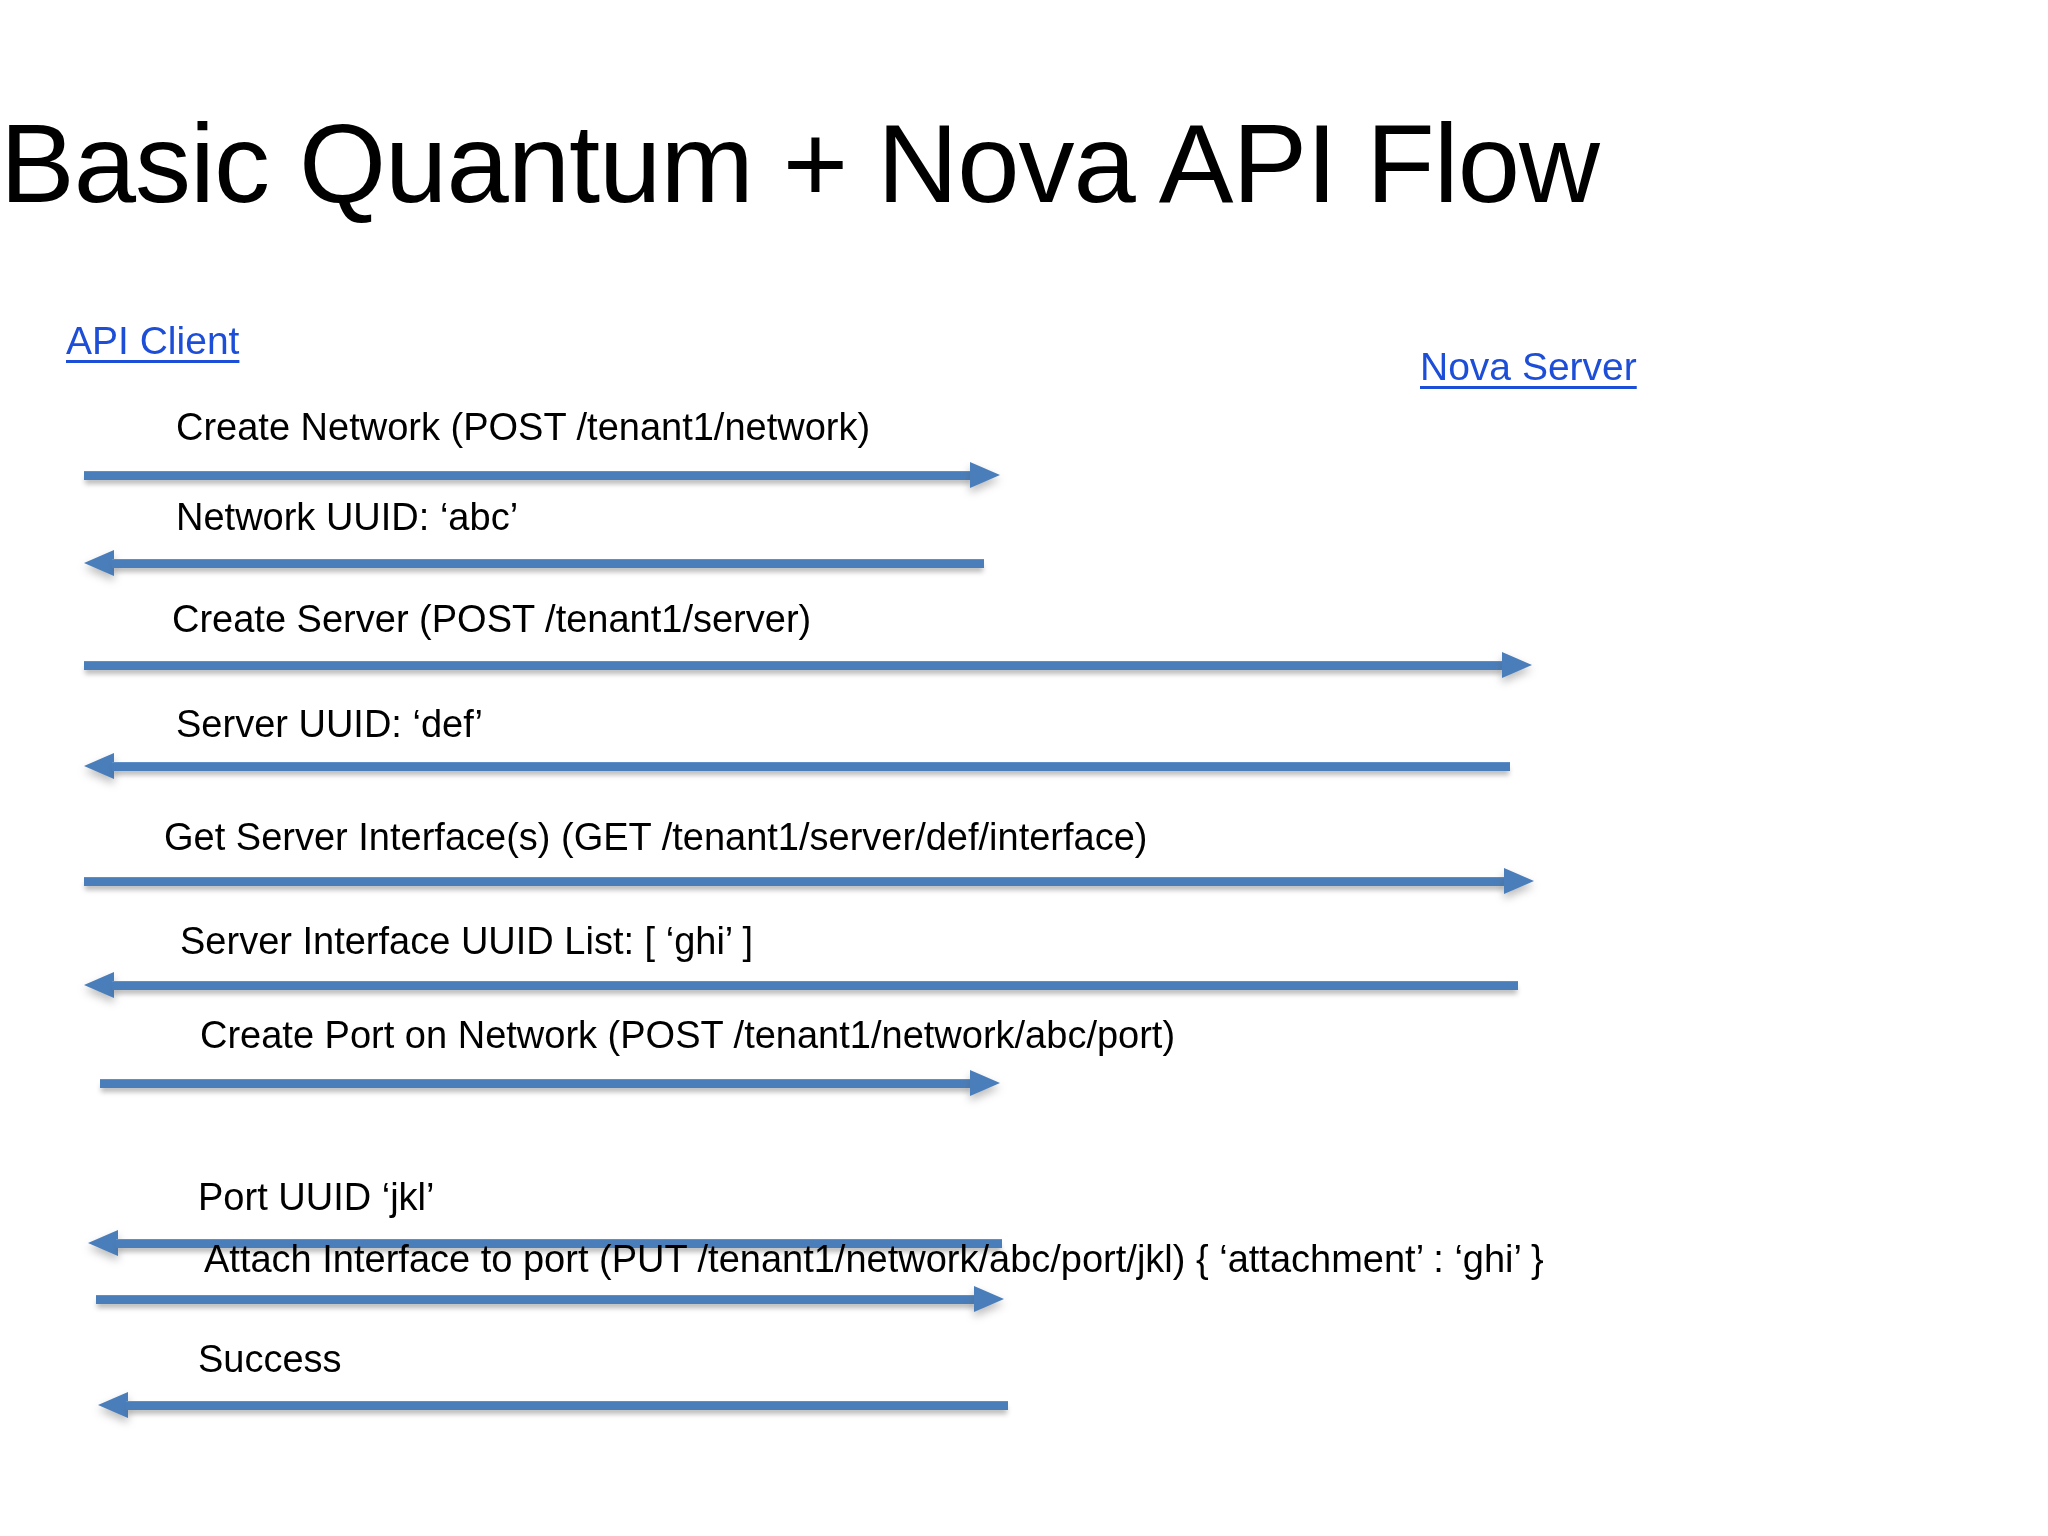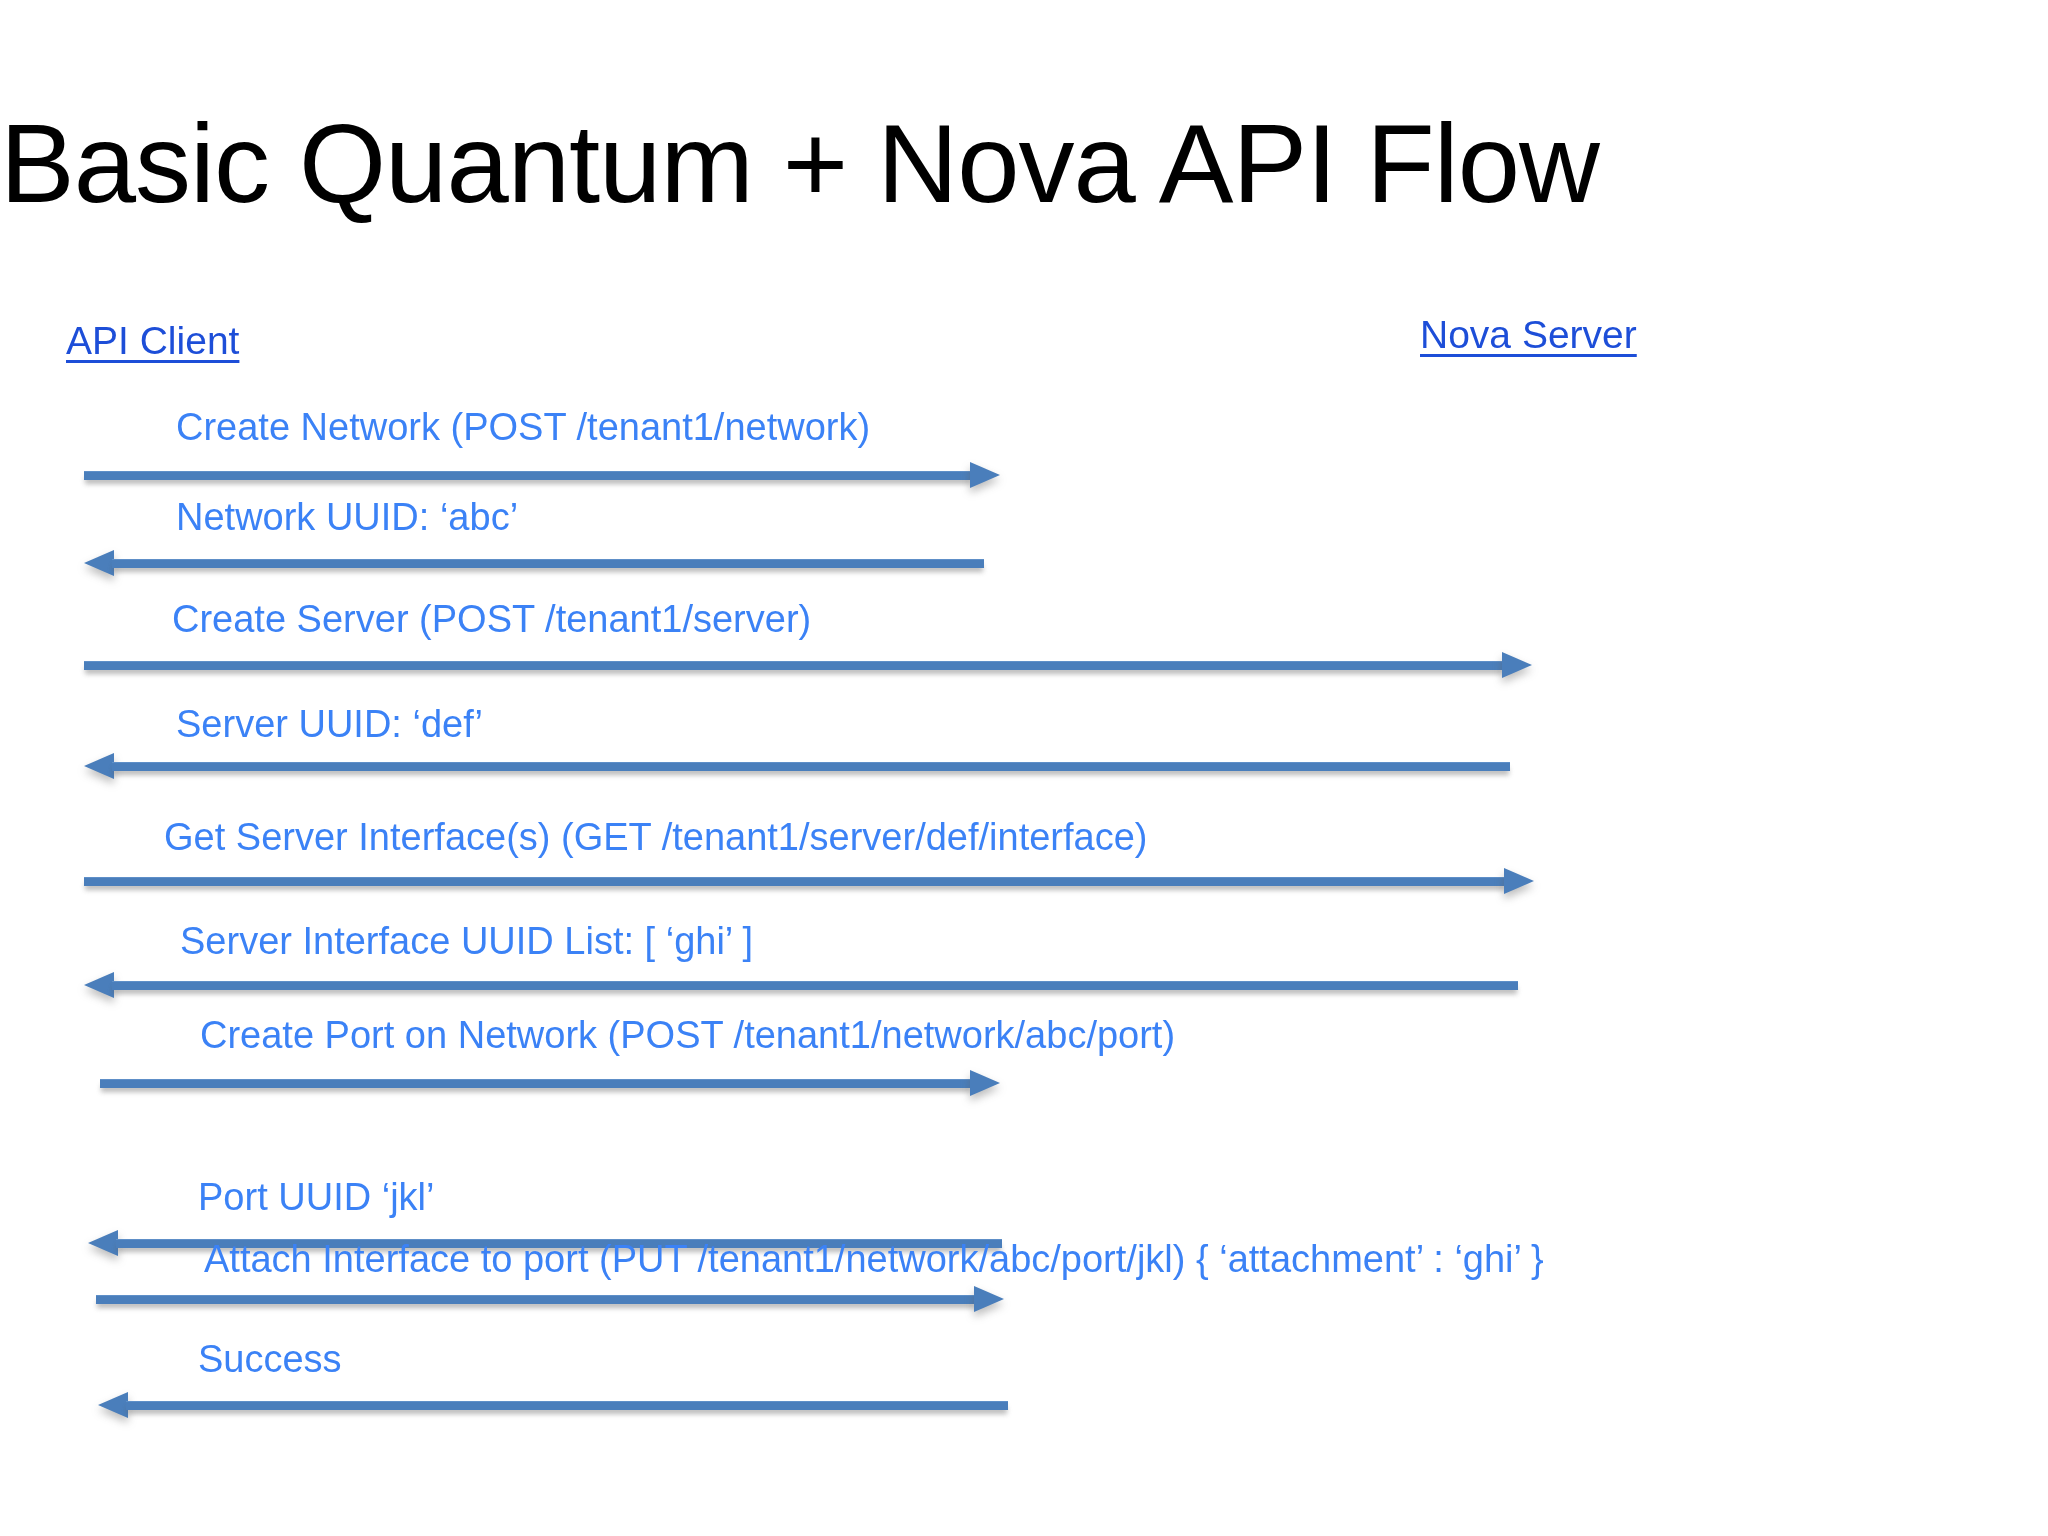--- a/index.html
+++ b/index.html
@@ -44,36 +44,36 @@
     color: #1d4ed8;
   }
   .lifeline-header .hdr-line {
     display: block;
     text-decoration: underline;
     text-decoration-thickness: 3px;
     text-underline-offset: 6px;
   }
   #lifeline-api-client  { left: 66px;   top: 320px; }
   #lifeline-quantum     { left: 878px;  top: 320px; width: 230px; }
-  #lifeline-nova        { left: 1420px; top: 314px; }
+  #lifeline-nova        { left: 1420px; top: 346px; }
 
   
   .message-row {
     position: absolute;
     left: 0;
     width: 2048px;
     height: 110px;
   }
   .message-label {
     position: absolute;
     top: 0;
     font-size: 38px;
     line-height: 1.0;
     white-space: nowrap;
-    color: #3b82f6;
+    color: #000000;
   }
 
   
   .arrow {
     position: absolute;
     height: 26px;
   }
   .arrow-line {
     position: absolute;
     top: 9px;

